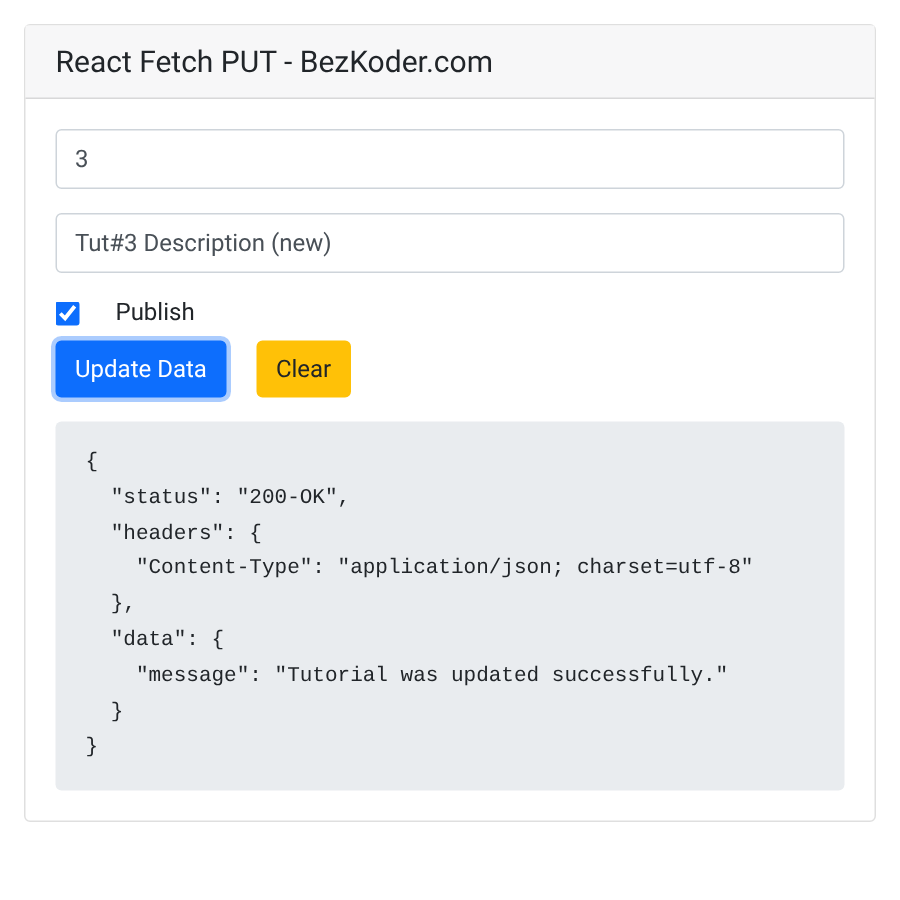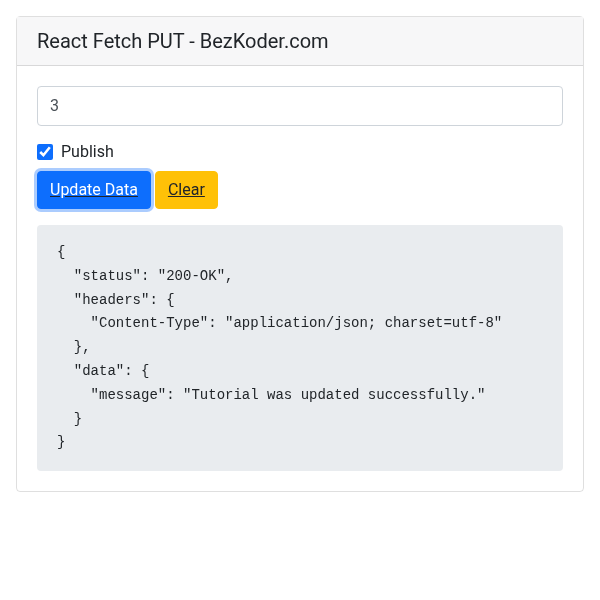--- a/index.html
+++ b/index.html
@@ -36,22 +36,23 @@
       line-height: 1.5;
       color: #495057;
       background: #fff;
       border: 1px solid #ced4da;
       border-radius: 4px;
       margin-bottom: 16px;
       font-family: inherit;
     }
     .form-check {
       display: flex;
-      align-items: center;
+      align-items: flex-end;
       margin-bottom: 10px;
+      gap: 16px;
     }
     .form-check-input {
       width: 16px;
       height: 16px;
       margin-right: 8px;
       accent-color: #0d6efd;
       cursor: pointer;
     }
     .form-check-label {
       font-size: 16px;
@@ -73,23 +74,22 @@
       color: #fff;
       box-shadow: 0 0 0 3px rgba(13,110,253,0.35);
     }
     .btn-warning {
       background: #ffc107;
       border-color: #ffc107;
       color: #212529;
     }
     .btn-row {
       display: flex;
-      gap: 4px;
+      gap: 20px;
       margin-bottom: 16px;
-      text-decoration: underline;
     }
     .output-box {
       background: #e9ecef;
       border-radius: 4px;
       padding: 16px 20px;
       font-family: SFMono-Regular, Menlo, Monaco, Consolas, "Liberation Mono", "Courier New", monospace;
       font-size: 14px;
       color: #212529;
       white-space: pre;
       line-height: 1.7;
@@ -98,20 +98,21 @@
   </style>
 </head>
 <body>
 
 <div class="card">
   <div class="card-header">
     <span>React Fetch PUT - BezKoder.com</span>
   </div>
   <div class="card-body">
     <input type="text" class="form-control" value="3" style="">
+    <input type="text" class="form-control" value="Tut#3 Description (new)" style="">
     <div class="form-check">
       <input type="checkbox" class="form-check-input" checked="" style="">
       <label class="form-check-label">Publish</label>
     </div>
     <div class="btn-row">
       <button class="btn btn-primary">Update Data</button>
       <button class="btn btn-warning">Clear</button>
     </div>
     <div class="output-box">{
   "status": "200-OK",

